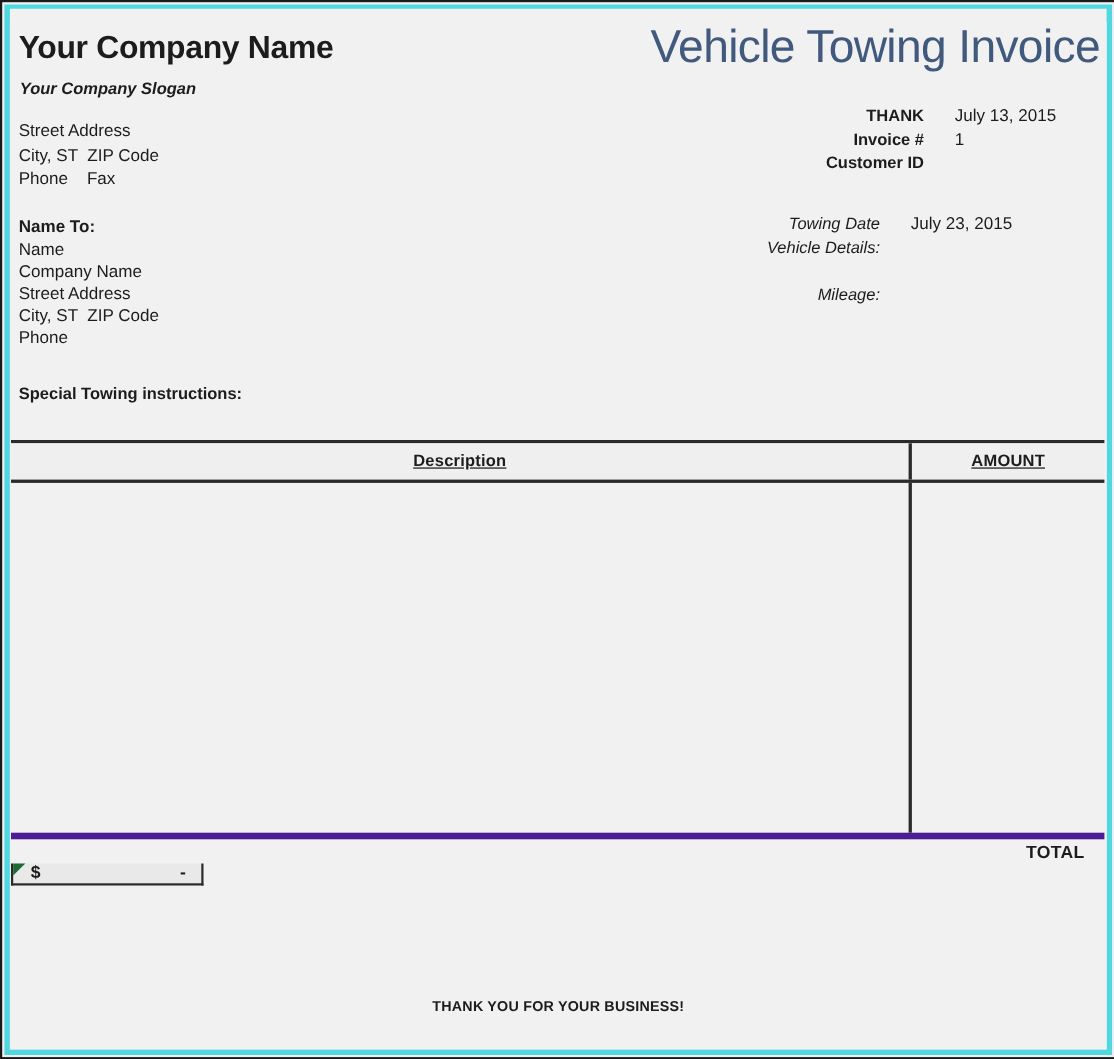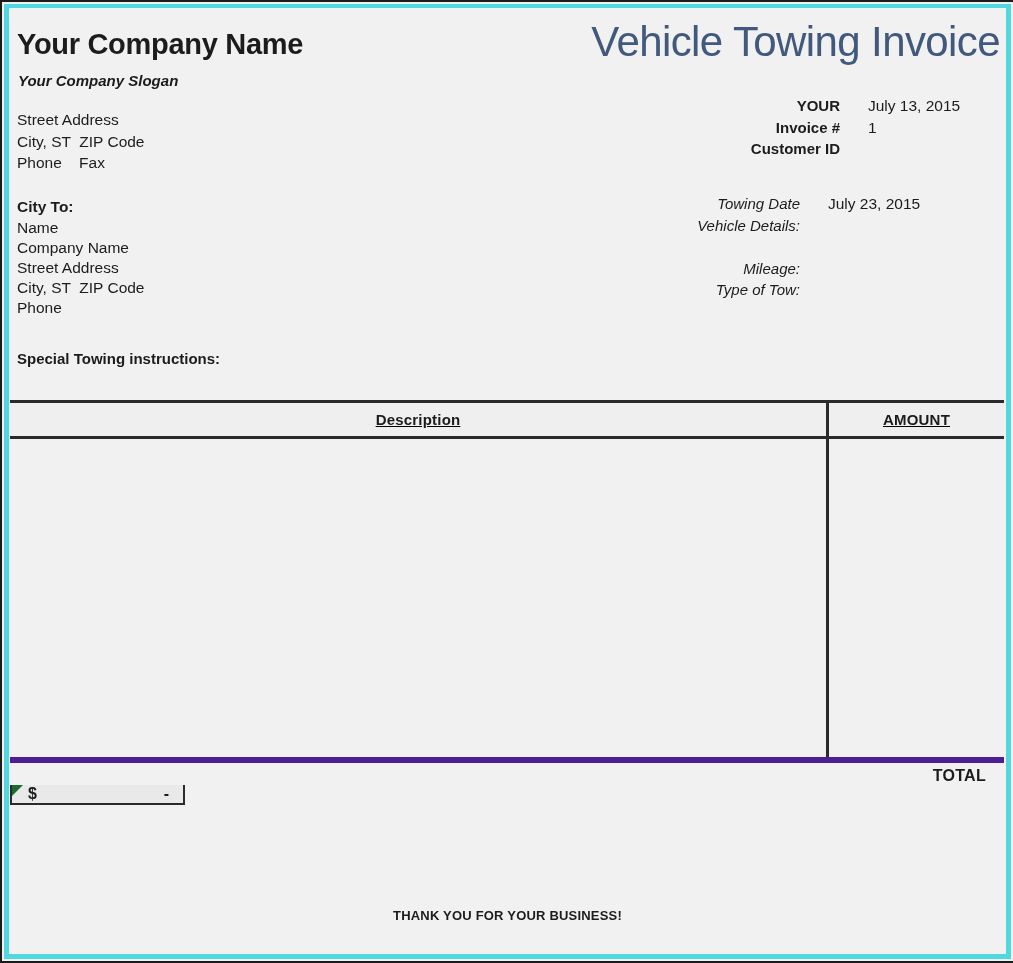--- a/index.html
+++ b/index.html
@@ -289,41 +289,41 @@
 
       <div class="company-address">Street Address
 City, ST  ZIP Code
 Phone    Fax</div>
 
       <div class="doc-title">Vehicle Towing Invoice</div>
 
       <div id="meta-block">
 
         <div class="meta-row">
-          <div class="meta-label">YOUR</div>
+          <div class="meta-label">THANK</div>
           <div class="meta-value">July 13, 2015</div>
         </div>
 
         <div class="meta-row">
           <div class="meta-label">Invoice #</div>
           <div class="meta-value">1</div>
         </div>
 
         <div class="meta-row">
           <div class="meta-label">Customer ID</div>
           <div class="meta-value"></div>
         </div>
 
       </div>
     </div>
 
     <div id="parties-row">
 
       <div id="bill-to">
-        <div class="bill-to-title">City To:</div>
+        <div class="bill-to-title">Name To:</div>
         <div class="bill-to-lines">Name
 Company Name
 Street Address
 City, ST  ZIP Code
 Phone</div>
       </div>
 
       <div id="towing-details">
 
         <div class="tow-row">
@@ -339,24 +339,20 @@
         <div class="tow-row spacer">
           <div class="tow-label"></div>
           <div class="tow-value"></div>
         </div>
 
         <div class="tow-row">
           <div class="tow-label">Mileage:</div>
           <div class="tow-value"></div>
         </div>
 
-        <div class="tow-row">
-          <div class="tow-label">Type of Tow:</div>
-          <div class="tow-value"></div>
-        </div>
 
       </div>
     </div>
 
     <div id="special-instructions">
       <div class="special-label">Special Towing instructions:</div>
     </div>
 
     <div id="items-table">
 

